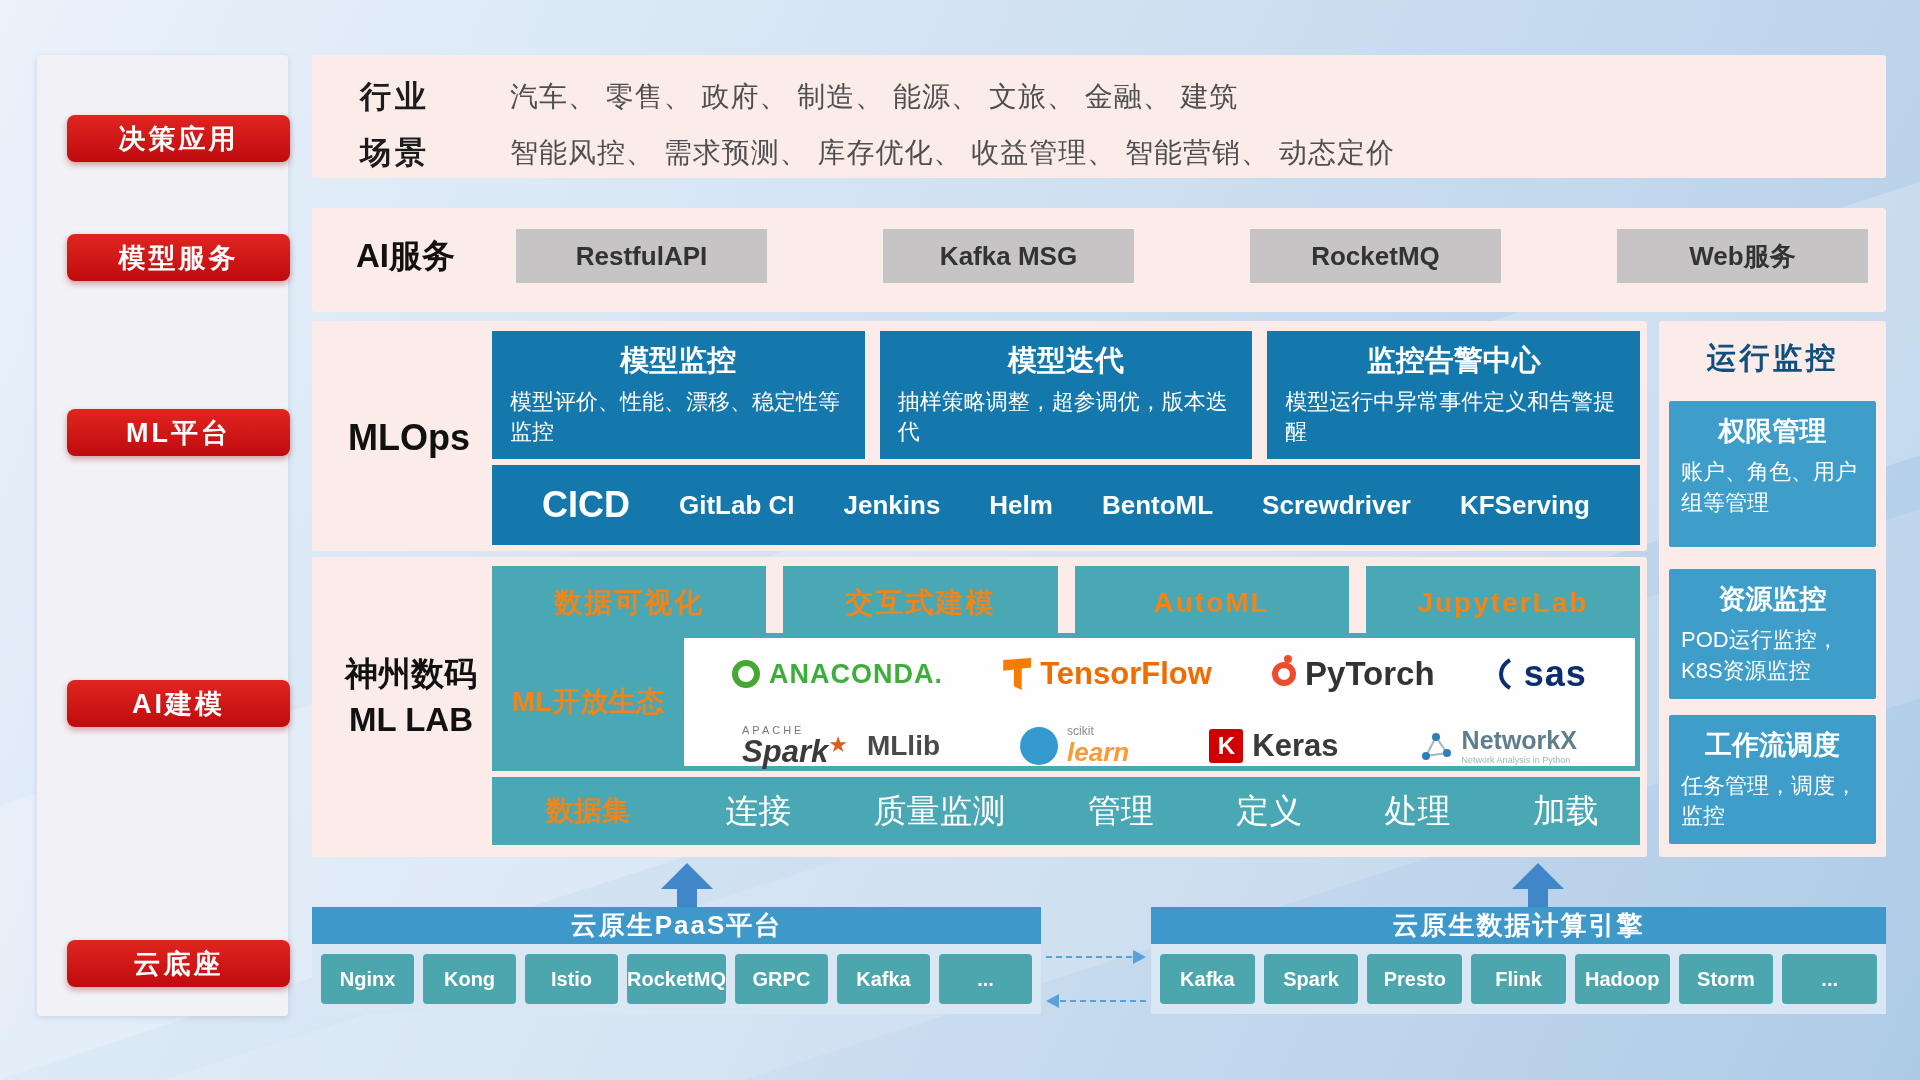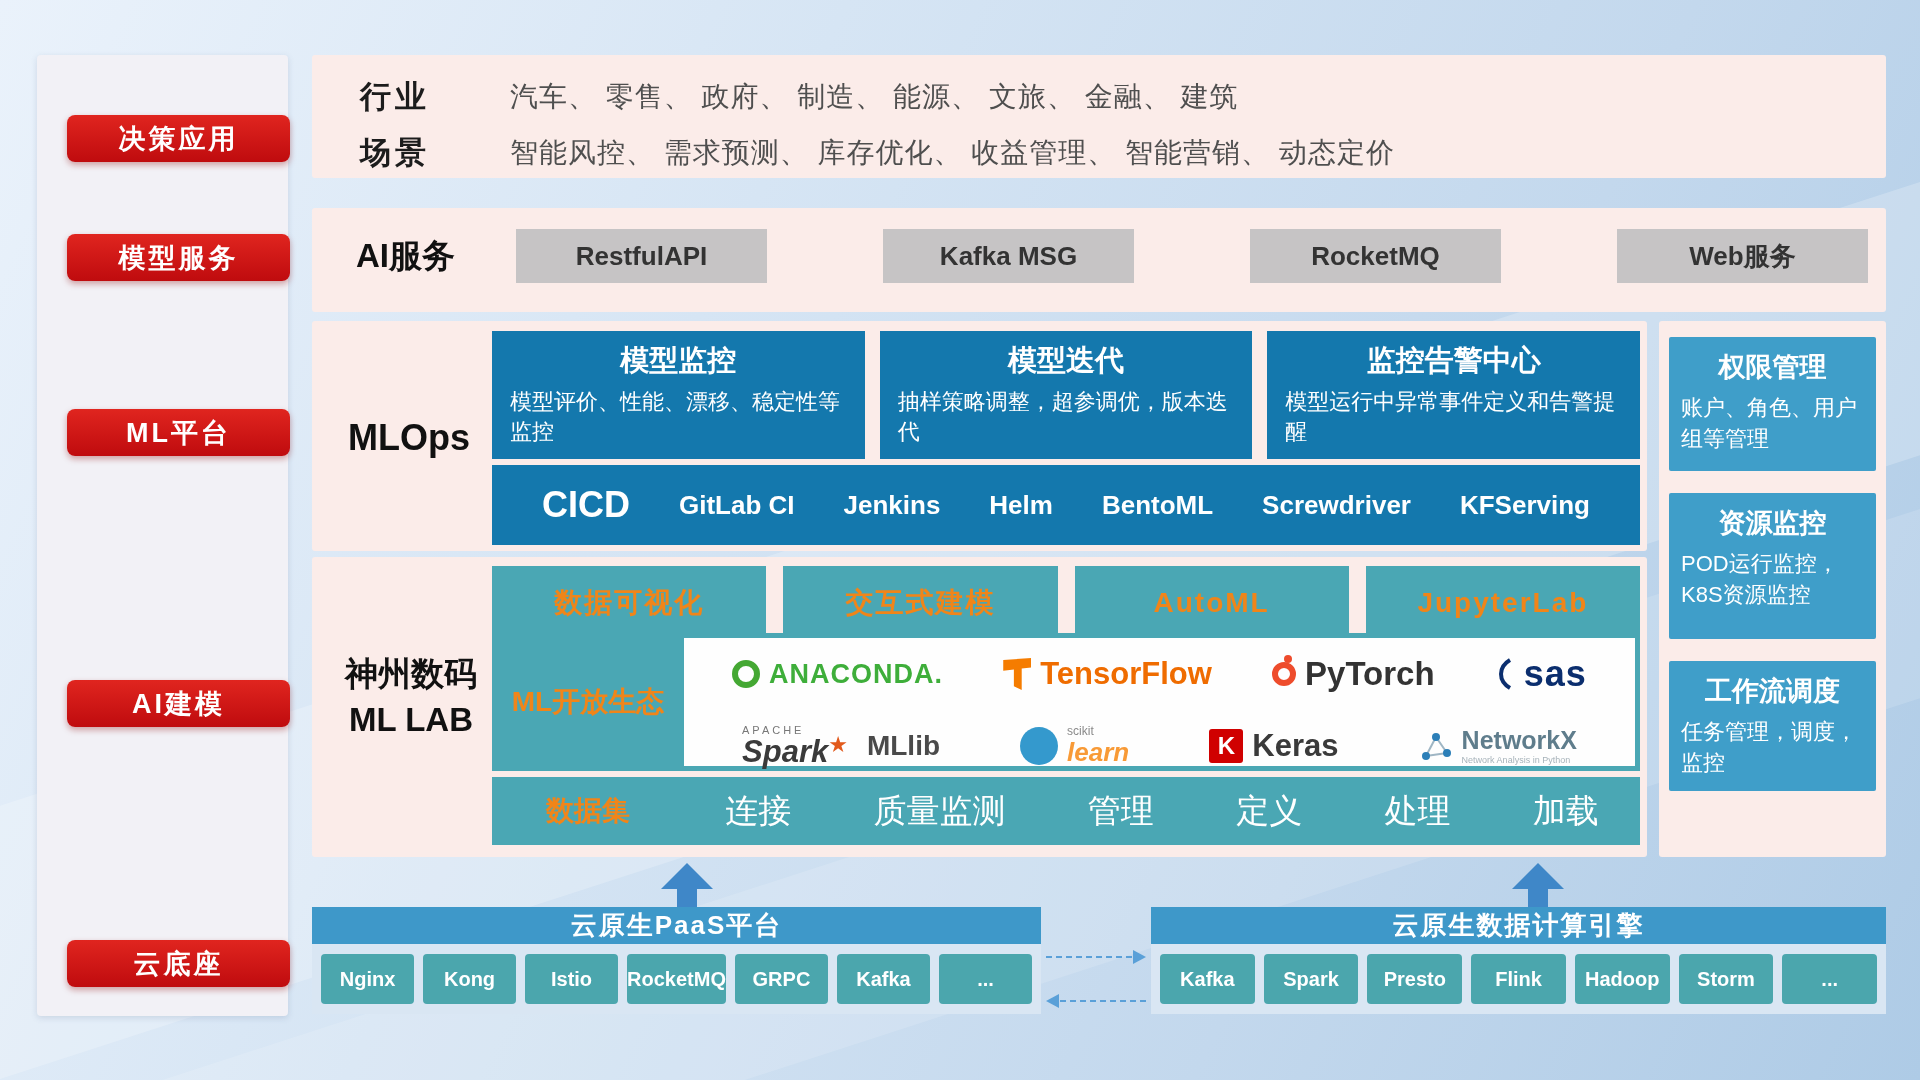--- a/index.html
+++ b/index.html
@@ -257,20 +257,21 @@
         <span>质量监测</span>
         <span>管理</span>
         <span>定义</span>
         <span>处理</span>
         <span>加载</span>
       </span>
     </div>
   </section>
 
   <aside class="monitor-col">
+    <div class="monitor-title">运行监控</div>
     <div class="mon-card">
       <div class="mon-card-title">权限管理</div>
       <div class="mon-card-desc">账户、角色、用户组等管理</div>
     </div>
     <div class="mon-card">
       <div class="mon-card-title">资源监控</div>
       <div class="mon-card-desc">POD运行监控，K8S资源监控</div>
     </div>
     <div class="mon-card">
       <div class="mon-card-title">工作流调度</div>

